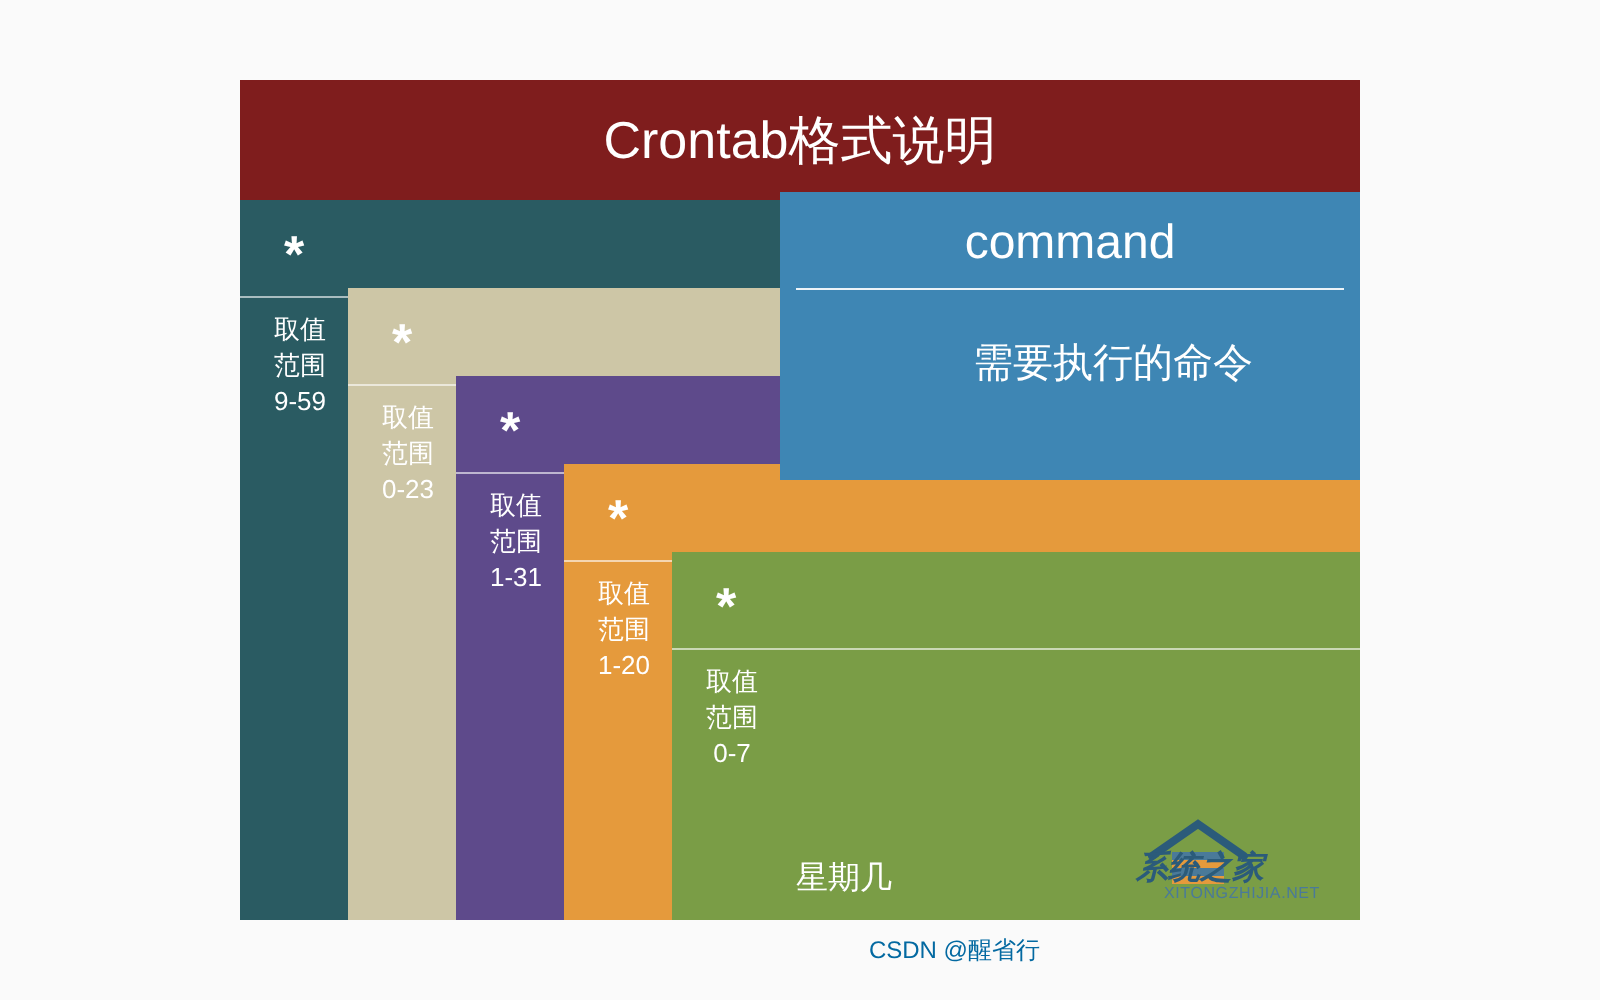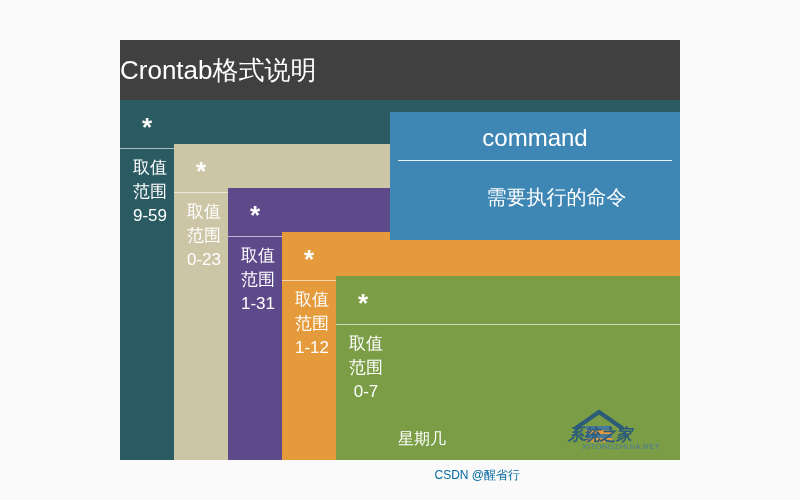--- a/index.html
+++ b/index.html
@@ -13,24 +13,24 @@
       justify-content: center;
       overflow: hidden;
     }
     .frame {
       width: 560px;
       height: 420px;
       background: #fff;
       position: relative;
     }
     .title-bar {
-      background: #404040;
+      background: #7f1d1d;
       color: #fff;
       font-size: 26px;
-      text-align: left;
+      text-align: center;
       line-height: 60px;
       height: 60px;
       font-weight: 300;
     }
     .diagram {
       position: relative;
       width: 100%;
       height: 360px;
     }
     .layer {
@@ -47,40 +47,40 @@
       text-align: center;
       font-size: 26px;
       font-weight: bold;
     }
     .layer .range {
       position: absolute;
       top: 56px;
       left: 0;
       width: 60px;
       text-align: center;
-      font-size: 17px;
+      font-size: 13px;
       line-height: 1.4;
     }
     .layer .range .lbl { display: block; }
     .layer .range .val { display: block; }
     .layer .field-label {
       position: absolute;
       left: 62px;
       bottom: 10px;
       font-size: 16px;
     }
     
     .l0 { background:#2a5b62; left:0; height:360px; }      
     .l1 { background:#cdc6a6; left:54px; height:316px; }    
     .l2 { background:#5e4a8b; left:108px; height:272px; }   
     .l3 { background:#e59a3c; left:162px; height:228px; }   
     .l4 { background:#7a9d46; left:216px; height:184px; }   
     .cmd {
       position:absolute; background:#3e86b4; color:#fff;
-      left:270px; right:0; bottom:220px; height:128px; 
+      left:270px; right:0; bottom:220px; height:144px; 
     }
     .cmd .star-head {
       position:absolute; top:12px; left:0; right:0;
       font-size:24px; text-align:center; font-weight:400;
     }
     .cmd .divider {
       position:absolute; top:48px; left:8px; right:8px;
       height:1px; background:rgba(255,255,255,0.9);
     }
     .cmd .desc {
@@ -151,21 +151,21 @@
       </div>
       <div class="field-label">几号</div>
     </div>
 
     <div class="layer l3">
       <div class="hline"></div>
       <div class="star">*</div>
       <div class="range">
         <span class="lbl">取值</span>
         <span class="lbl">范围</span>
-        <span class="val">1-12</span>
+        <span class="val">1-20</span>
       </div>
       <div class="field-label">月份</div>
     </div>
 
     <div class="layer l4">
       <div class="hline"></div>
       <div class="star">*</div>
       <div class="range">
         <span class="lbl">取值</span>
         <span class="lbl">范围</span>

